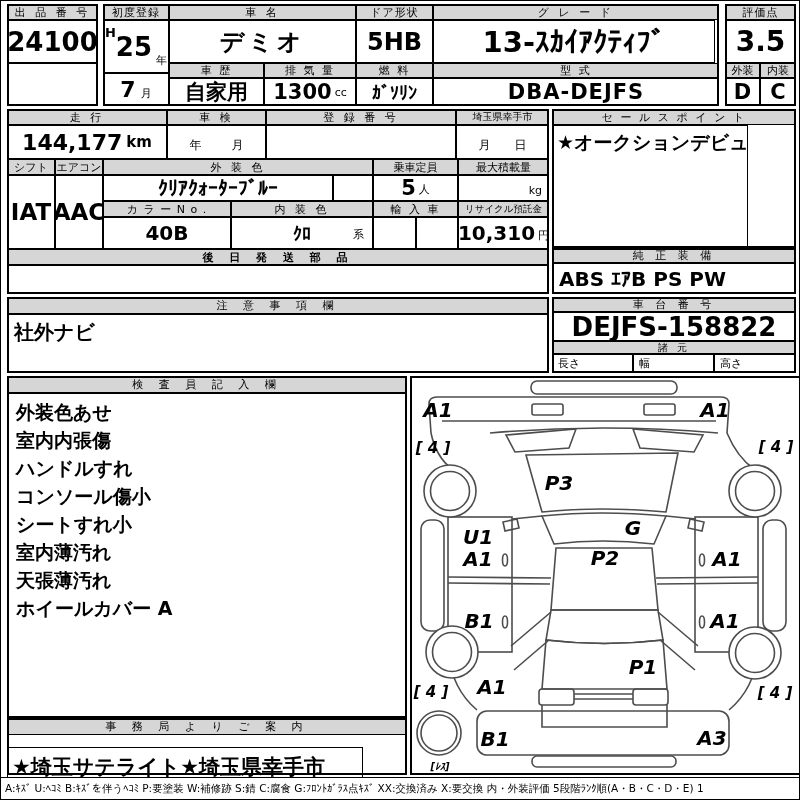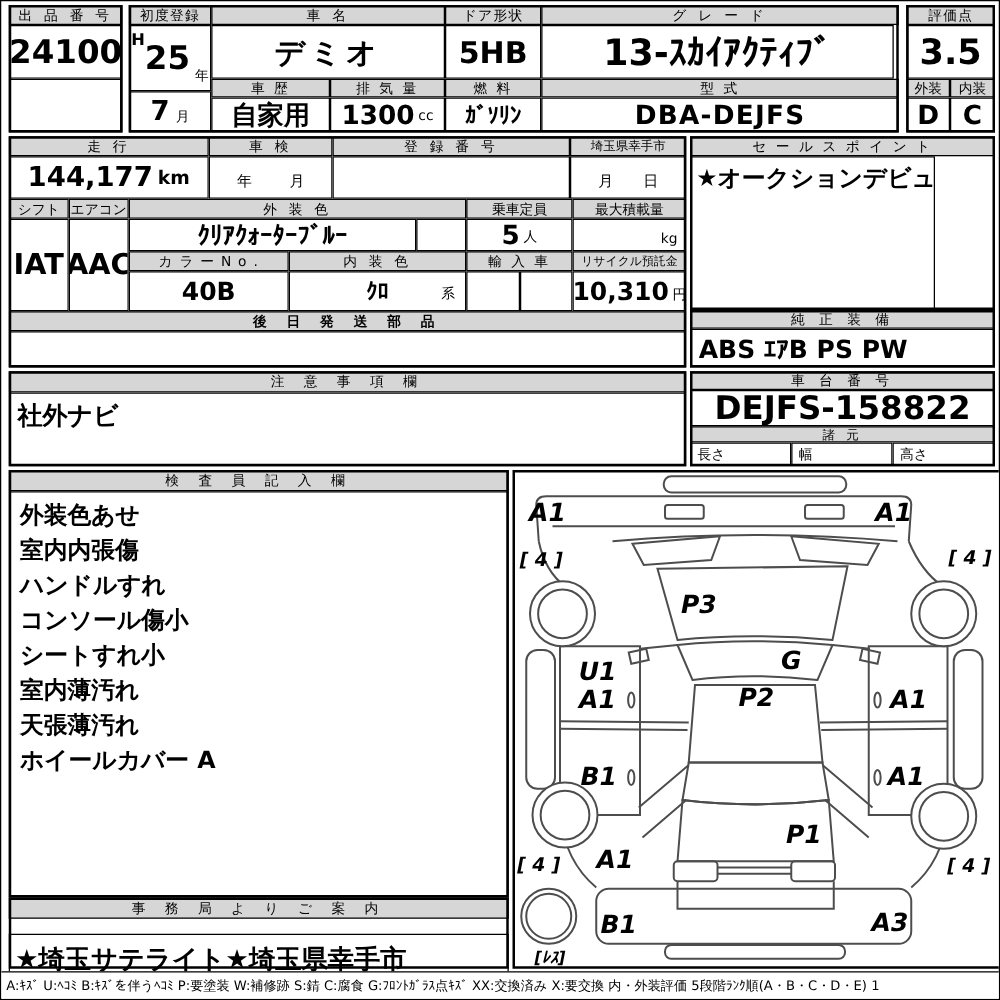--- a/index.html
+++ b/index.html
@@ -15,21 +15,21 @@
   .topleft{justify-content:flex-start;align-items:flex-start;}
   .unit{font-size:11px;font-weight:normal;margin-left:3px;}
   .ls1{letter-spacing:1px;} .ls2{letter-spacing:2px;} .ls3{letter-spacing:3px;}
   .ls4{letter-spacing:4px;} .ls6{letter-spacing:6px;}
   .f9{font-size:9.5px;} .f10{font-size:10px;} .f11{font-size:11px;} .f12{font-size:12px;}
   .f18{font-size:18px;} .f20{font-size:20px;} .f21{font-size:21px;} .f22{font-size:22px;}
   .f24{font-size:24px;} .f26{font-size:26px;} .f28{font-size:28px;}
   .marker{position:absolute;transform:translate(-50%,-50%);font-weight:bold;font-size:20px;
           line-height:1;white-space:nowrap;}
   .marker.small{font-size:15px;}
-  .marker.tiny{font-size:13px;}
+  .marker.tiny{font-size:10px;}
   #diagram-svg{position:absolute;left:0;top:0;}
   .insline{height:28px;line-height:28px;font-size:19px;font-weight:bold;padding-left:8px;}
   #legend{position:absolute;left:0;top:776px;width:800px;height:24px;border-top:1px solid #000;
           font-size:10.5px;padding:4px 0 0 4px;box-sizing:border-box;background:#fff;}
 </style>
 </head>
 <body>
 
 <div id="sheet">
 
@@ -151,21 +151,21 @@
     <div class="insline">室内内張傷</div>
     <div class="insline">ハンドルすれ</div>
     <div class="insline">コンソール傷小</div>
     <div class="insline">シートすれ小</div>
     <div class="insline">室内薄汚れ</div>
     <div class="insline">天張薄汚れ</div>
     <div class="insline">ホイールカバー A</div>
   </div>
 
   <div class="c gh ls6" style="left:6px;top:717px;width:400px;height:17px;">事 務 局 よ り ご 案 内</div>
-  <div class="c left b f21" style="left:6px;top:746px;width:400px;height:40px;padding-left:4px;">★埼玉サテライト★埼玉県幸手市</div>
+  <div class="c left b f21" style="left:6px;top:746px;width:356px;height:40px;padding-left:4px;">★埼玉サテライト★埼玉県幸手市</div>
 
   <div class="c" style="left:409px;top:375px;width:432px;height:399px;border-width:2px;font-style:italic;">
     <svg id="diagram-svg" width="382" height="395" viewBox="0 0 382 395" fill="none" stroke="#4d4d4d" stroke-width="1.6">
 
       <rect x="119" y="3" width="146" height="13" rx="6"></rect>
 
       <path d="M 19,55 L 17,26 Q 17,19 25,19 L 309,19 Q 317,19 317,26 L 315,55"></path>
       <path d="M 30,43 L 304,43"></path>
       <rect x="120" y="26" width="31" height="11" rx="2"></rect>
       <rect x="232" y="26" width="31" height="11" rx="2"></rect>

